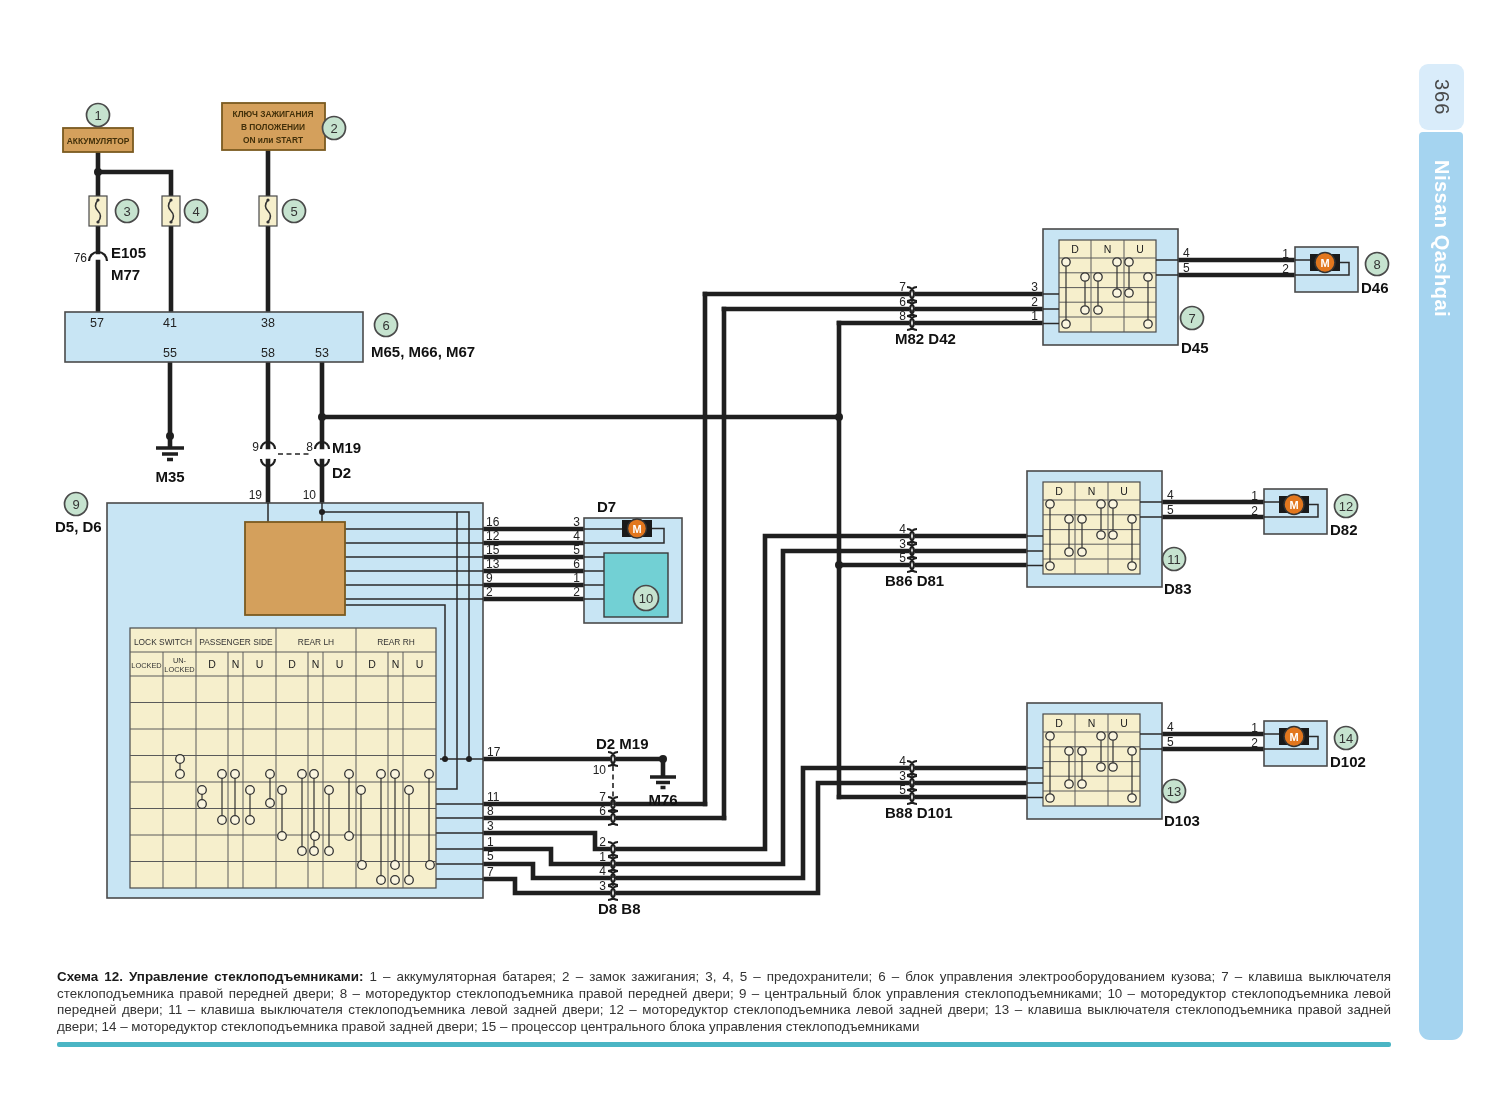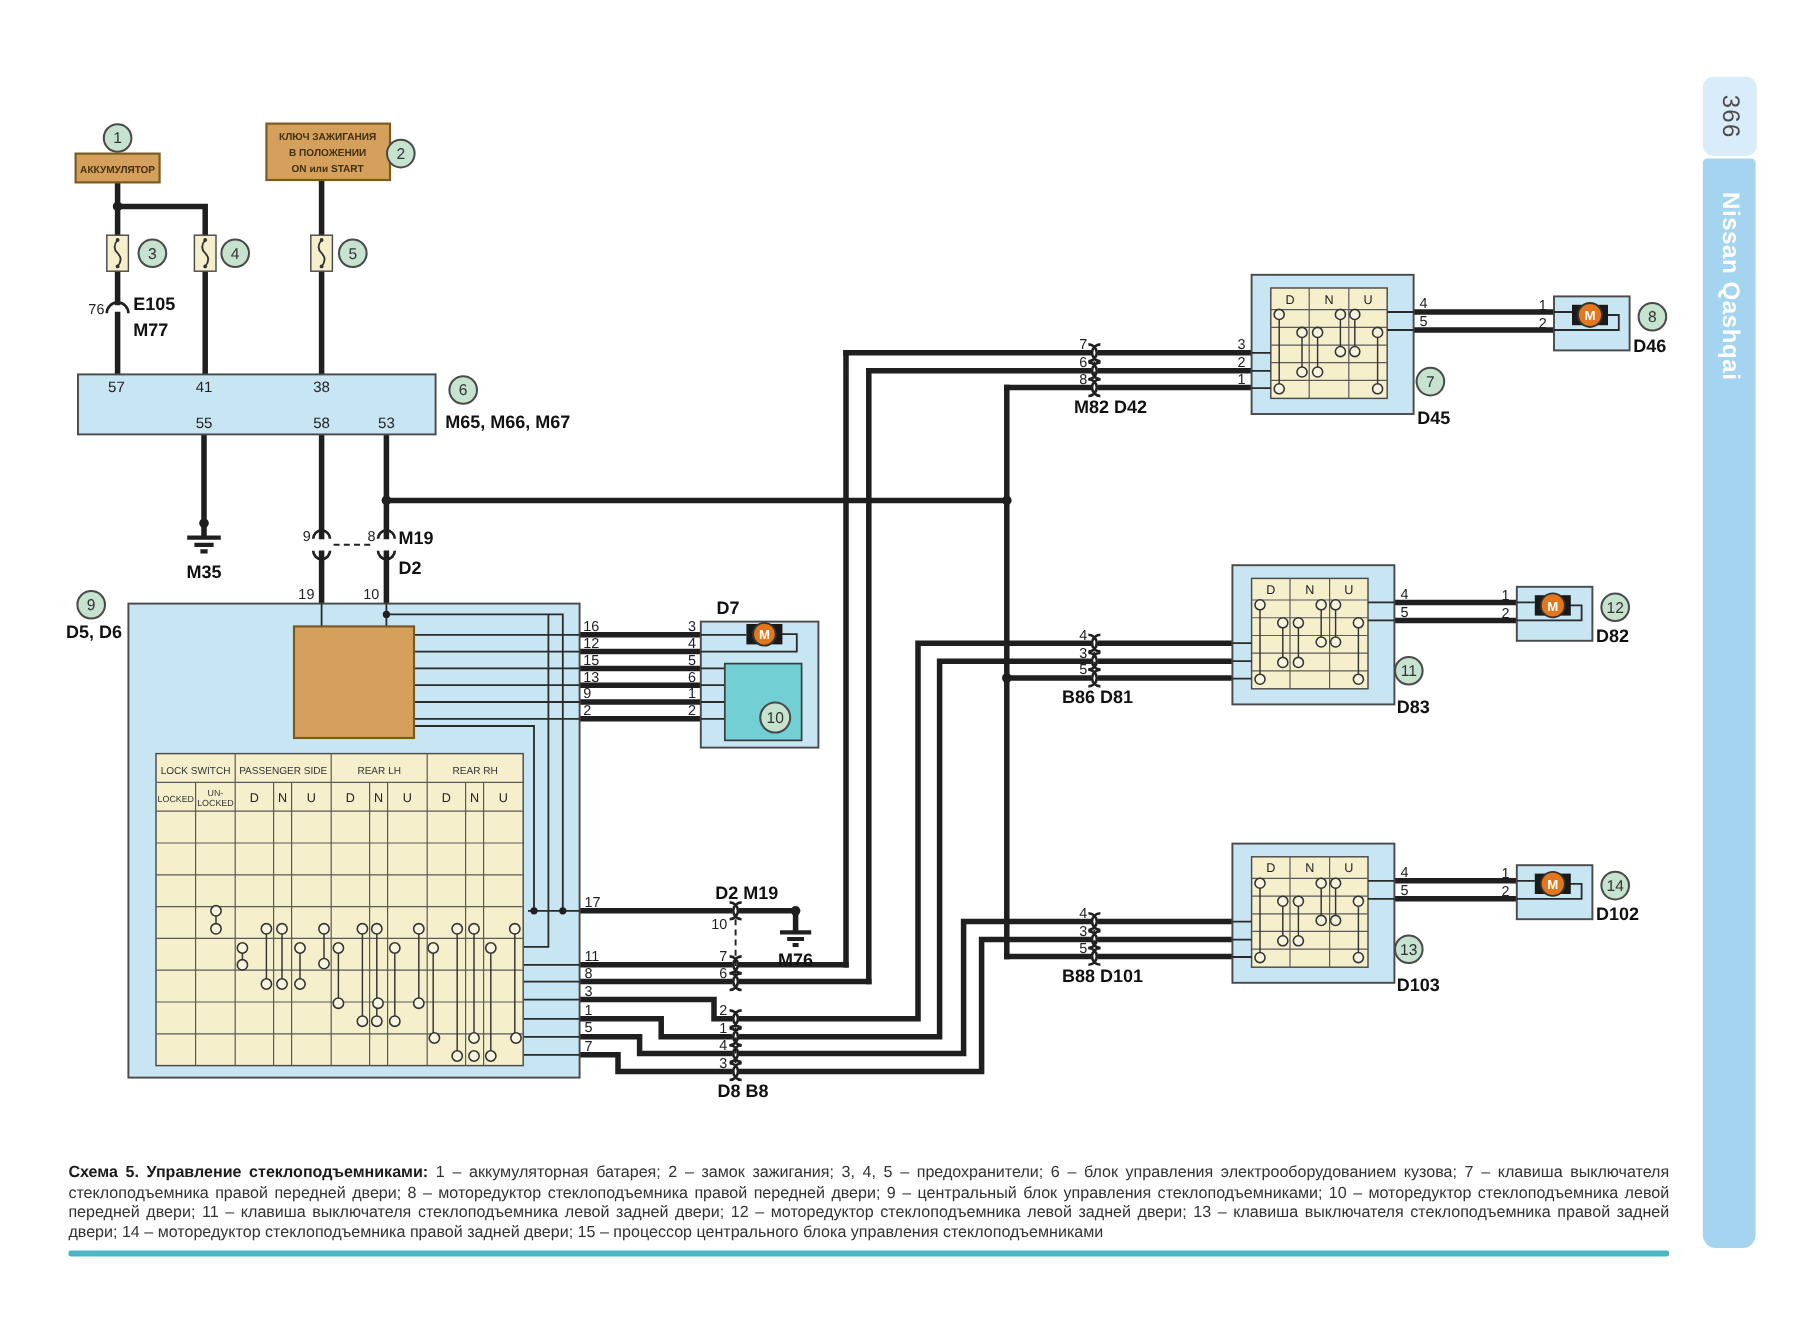--- a/index.html
+++ b/index.html
@@ -442,18 +442,18 @@
 </svg>
 
 <div class="side-tab">
   <span>366</span>
 </div>
 <div class="side-bar">
   <span>Nissan Qashqai</span>
 </div>
 
 <div class="caption">
-  <b>Схема 5. Управление стеклоподъемниками:</b>
+  <b>Схема 12. Управление стеклоподъемниками:</b>
   <span>1 – аккумуляторная батарея; 2 – замок зажигания; 3, 4, 5 – предохранители; 6 – блок управления электрооборудованием кузова; 7 –  клавиша выключателя  стеклоподъемника правой передней двери; 8 – моторедуктор стеклоподъемника правой передней двери; 9 – центральный блок управления стеклоподъемниками; 10 – моторедуктор стеклоподъемника левой передней двери; 11 –  клавиша выключателя  стеклоподъемника левой задней двери; 12 – моторедуктор стеклоподъемника левой задней двери; 13 – клавиша выключателя  стеклоподъемника правой задней двери; 14 – моторедуктор стеклоподъемника правой задней двери; 15 – процессор центрального блока управления стеклоподъемниками</span>
 </div>
 <div class="rule"></div>
 
 </div>
 
 </body></html>

